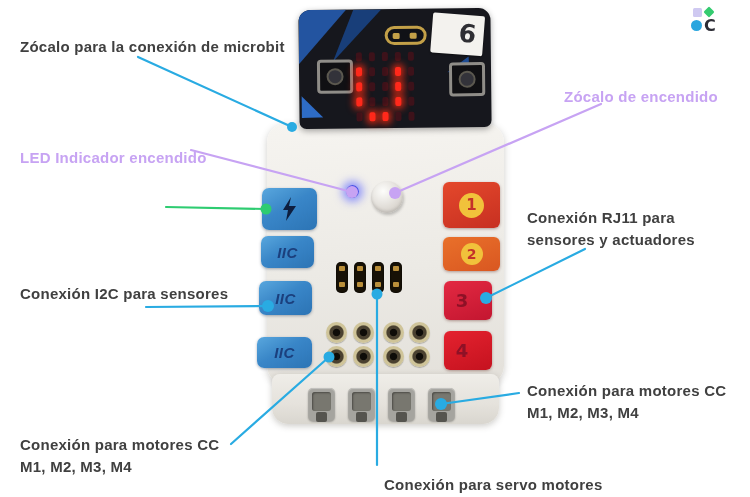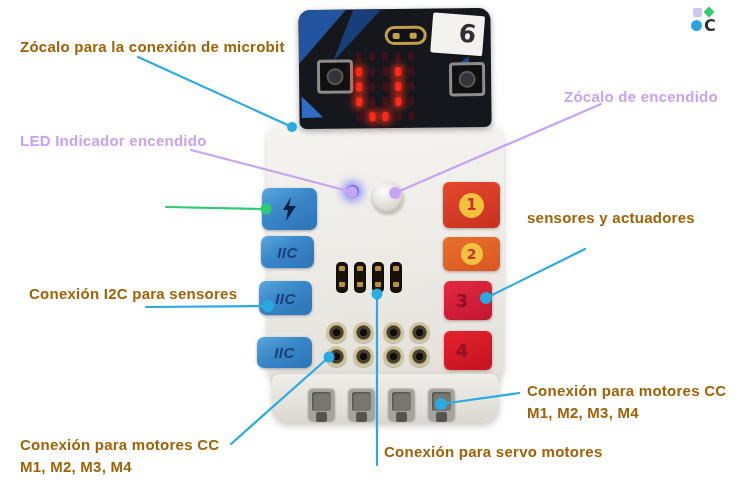--- a/index.html
+++ b/index.html
@@ -1,30 +1,30 @@
 <!DOCTYPE html>
 <html><head>
 <meta charset="utf-8">
 <style>
   html,body{margin:0;padding:0;background:#ffffff;}
   #stage{position:relative;width:750px;height:497px;background:#ffffff;overflow:hidden;
          font-family:"Liberation Sans",sans-serif;}
   
   .label{position:absolute;font-weight:700;font-size:15px;letter-spacing:.25px;
          line-height:21.5px;white-space:nowrap;}
-  .c-cyan{color:#a16207}.c-lav{color:#c7a3f3}.c-green{color:#2ecc71}
+  .c-cyan{color:#404040}.c-lav{color:#c7a3f3}.c-green{color:#2ecc71}
   .lbl-zocalo{left:20px;top:36px}
-  .lbl-led{left:20px;top:130px}
+  .lbl-led{left:20px;top:147px}
   .lbl-usb{left:21px;top:193px}
-  .lbl-i2c{left:29px;top:283px}
+  .lbl-i2c{left:20px;top:283px}
   .lbl-motores-left{left:20px;top:434px}
   .lbl-boton{left:564px;top:86px}
   .lbl-rj11{left:527px;top:207px}
   .lbl-motores-right{left:527px;top:380px}
-  .lbl-servo{left:384px;top:441px}
+  .lbl-servo{left:384px;top:474px}
   
   .logo{position:absolute;left:691px;top:5px;width:30px;height:30px;z-index:6;}
   .logo .sq{position:absolute;left:2px;top:3px;width:9px;height:9px;background:#cfc9f1;border-radius:1.5px;}
   .logo .dia{position:absolute;left:14px;top:3px;width:8px;height:8px;background:#35cb70;transform:rotate(45deg);border-radius:1.5px;}
   .logo .ci{position:absolute;left:0px;top:15px;width:11px;height:11px;background:#2aa6df;border-radius:50%;}
   .logo .ch{position:absolute;left:13px;top:11px;font:700 16px "DejaVu Sans",sans-serif;color:#2c2c34;}
   
   .device{position:absolute;left:0;top:0;width:750px;height:497px;filter:blur(.4px) saturate(1.02);z-index:1;}
   .board{position:absolute;left:267px;top:124px;width:237px;height:260px;border-radius:18px;
          background:linear-gradient(175deg,#f6f4f0 0%,#eceae5 55%,#e3e0da 100%);
@@ -270,20 +270,21 @@
     <div>Conexión I2C para sensores</div>
   </div>
   <div class="label c-cyan lbl-motores-left">
     <div>Conexión para motores CC</div>
     <div>M1, M2, M3, M4</div>
   </div>
   <div class="label c-lav lbl-boton">
     <div>Zócalo de encendido</div>
   </div>
   <div class="label c-cyan lbl-rj11">
+    <div>Conexión RJ11 para</div>
     <div>sensores y actuadores</div>
   </div>
   <div class="label c-cyan lbl-motores-right">
     <div>Conexión para motores CC</div>
     <div>M1, M2, M3, M4</div>
   </div>
   <div class="label c-cyan lbl-servo">
     <div>Conexión para servo motores</div>
   </div>
 

